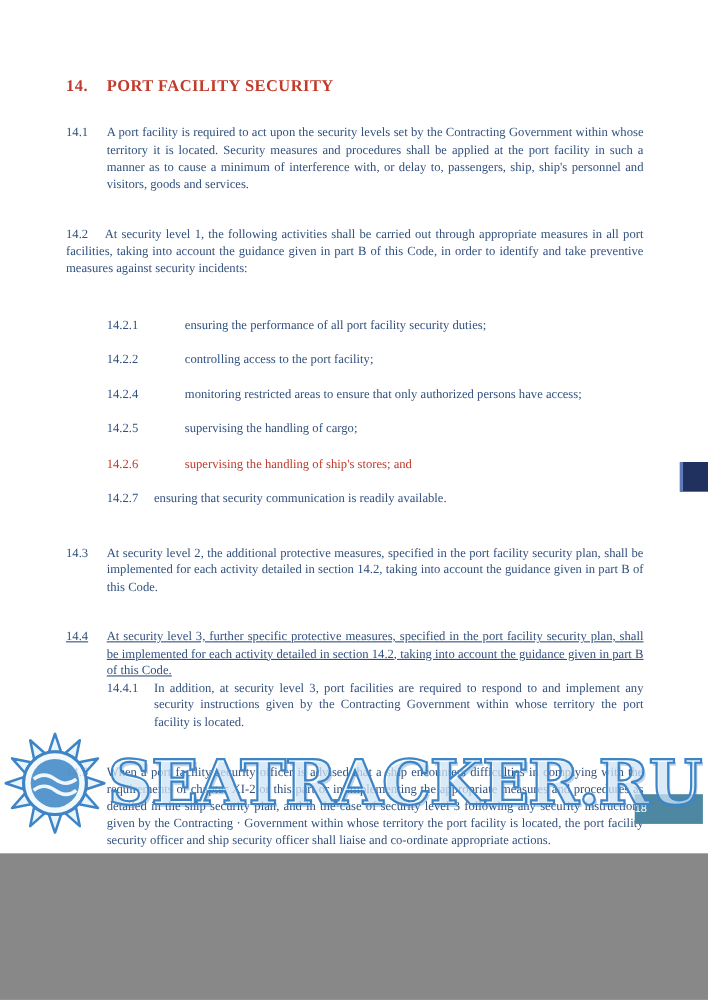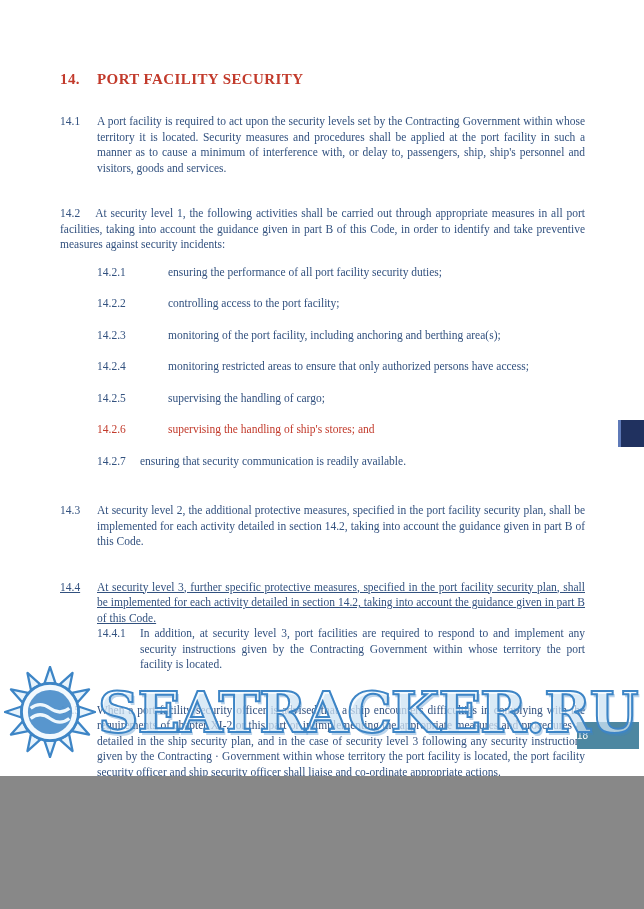--- a/index.html
+++ b/index.html
@@ -46,21 +46,21 @@
   .para.flow{display:block;}
   .para.flow .p-num{margin-right:15px;}
   .sub{
     display:grid;
     grid-template-columns:43px 1fr;
     margin-left:37px;
     text-align:justify;
   }
   .red{color:var(--item_red);}
   .mb30{margin-bottom:30px;}
-  .mb24{margin-bottom:12px;}
+  .mb24{margin-bottom:36px;}
   .mb21{text-decoration:underline;}
   .mb34{margin-bottom:34px;}
   .mb16{margin-bottom:16px;gap:28px;}
 
   .side-tab{
     position:absolute;
     right:0;top:420px;
     width:26px;height:27px;
     background:var(--tab_navy);
     box-shadow:inset 3px 0 0 #5f7ab8;
@@ -119,24 +119,20 @@
       <span class="p-num">14.2</span><span class="p-text-inline">At security level 1, the following activities shall be carried out through appropriate measures in all port facilities, taking into account the guidance given in part B of this Code, in order to identify and take preventive measures against security incidents:</span>
     </div>
 
     <div class="sub mb16">
       <span class="p-num">14.2.1</span>
       <span class="p-text">ensuring the performance of all port facility security duties;</span>
     </div>
     <div class="sub mb16">
       <span class="p-num">14.2.2</span>
       <span class="p-text">controlling access to the port facility;</span>
-    </div>
-    <div class="sub mb16">
-      <span class="p-num">14.2.3</span>
-      <span class="p-text">monitoring of the port facility, including anchoring and berthing area(s);</span>
     </div>
     <div class="sub mb16">
       <span class="p-num">14.2.4</span>
       <span class="p-text">monitoring restricted areas to ensure that only authorized persons have access;</span>
     </div>
     <div class="sub mb16">
       <span class="p-num">14.2.5</span>
       <span class="p-text">supervising the handling of cargo;</span>
     </div>
     <div class="sub mb16 red">

